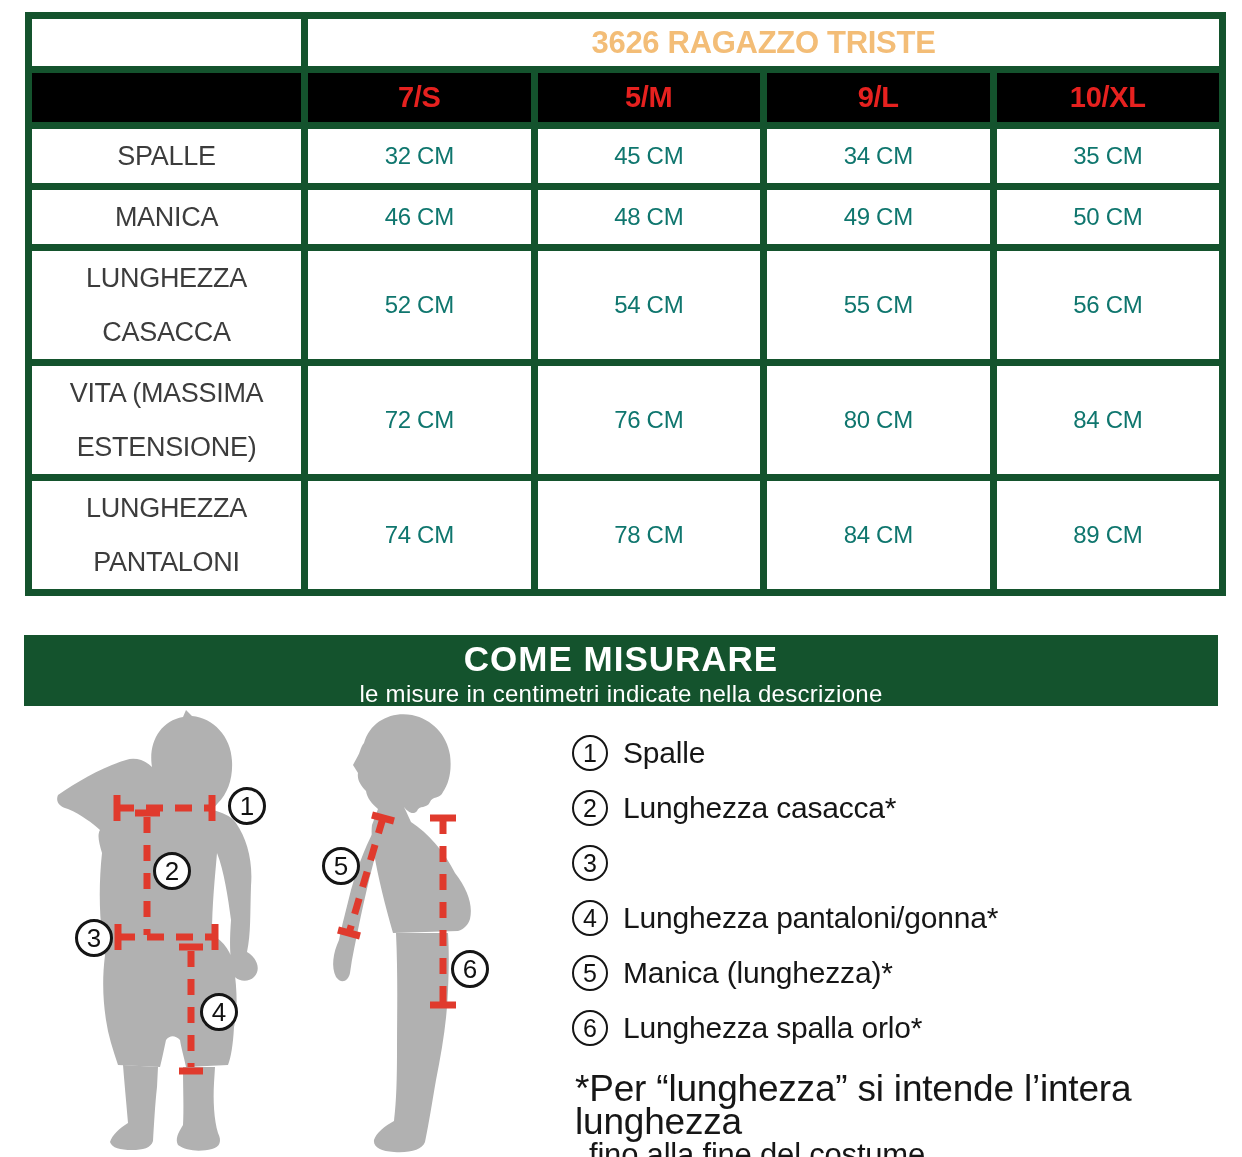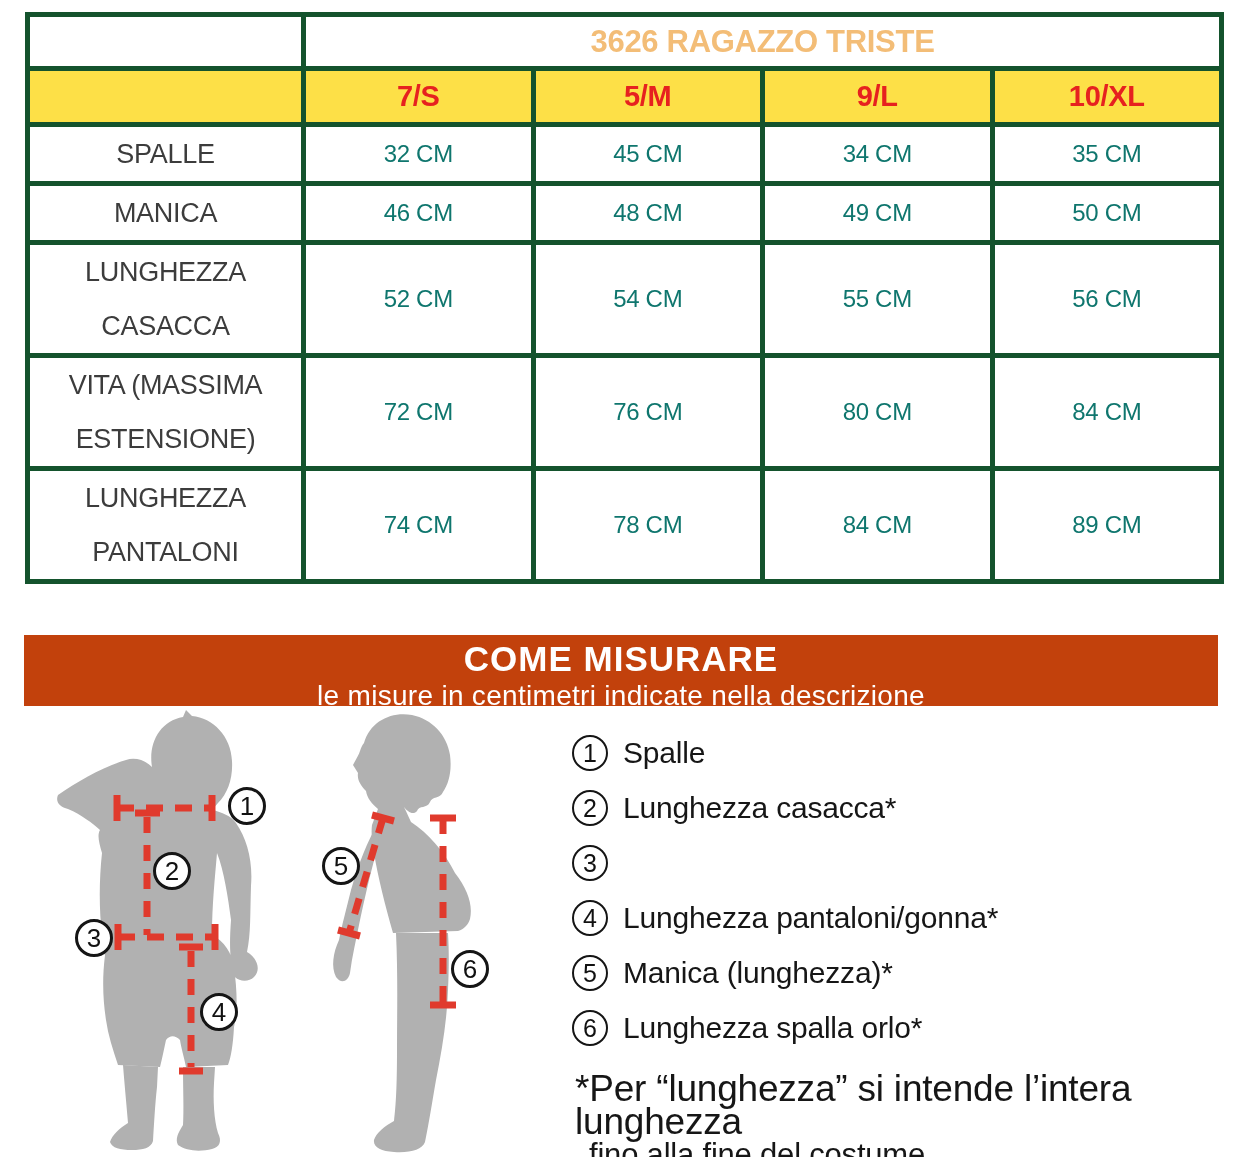--- a/index.html
+++ b/index.html
@@ -6,45 +6,45 @@
   html,body { background:#ffffff; }
   body {
     width:1242px; height:1157px; position:relative; overflow:hidden;
     font-family:"Liberation Sans", sans-serif; color:#3a3a3a;
   }
 
   
   .size-table-wrap { position:absolute; left:25px; top:12px; }
   table.size-table { border-collapse:collapse; table-layout:fixed; width:1194px; }
   table.size-table td {
-    border:5px solid #14532d; text-align:center; vertical-align:middle;
+    border:7px solid #14532d; text-align:center; vertical-align:middle;
     letter-spacing:-0.3px;
   }
   col.c0 { width:276px; }
   col.cx { width:229.5px; }
   tr.r-title  { height:54px; }
   tr.r-sizes  { height:56px; }
   tr.rw-s     { height:57px; }
   tr.rw-d     { height:110px; }
   td.title-cell {
     color:#f3bd77; font-size:31px; font-weight:600; letter-spacing:0.5px;
   }
-  td.tan { background:#fde047; }
+  td.tan { background:#000000; }
   td.size-cell { color:#e6211f; font-size:29px; font-weight:700; }
   td.label-cell { font-size:27px; color:#3c3c3c; }
   td.label-cell .lbl-line { display:block; line-height:54px; }
   td.value-cell { font-size:24px; color:#0f766e; }
 
   
   .banner {
     position:absolute; left:24px; top:635px; width:1194px; height:71px;
-    background:#c2410c; color:#ffffff; text-align:center;
+    background:#14532d; color:#ffffff; text-align:center;
   }
   .banner-title { font-size:35px; font-weight:700; letter-spacing:1px; padding-top:4px; }
-  .banner-subtitle { font-size:28px; letter-spacing:0.3px; margin-top:1px; }
+  .banner-subtitle { font-size:24px; letter-spacing:0.3px; margin-top:1px; }
 
   
   .figures-svg { position:absolute; left:0; top:705px; width:560px; height:452px; }
   .marker {
     position:absolute; width:38px; height:38px; border-radius:50%;
     border:3px solid #151515; background:#ffffff; color:#111;
     display:flex; align-items:center; justify-content:center;
     font-size:26px; font-weight:400;
   }
 

